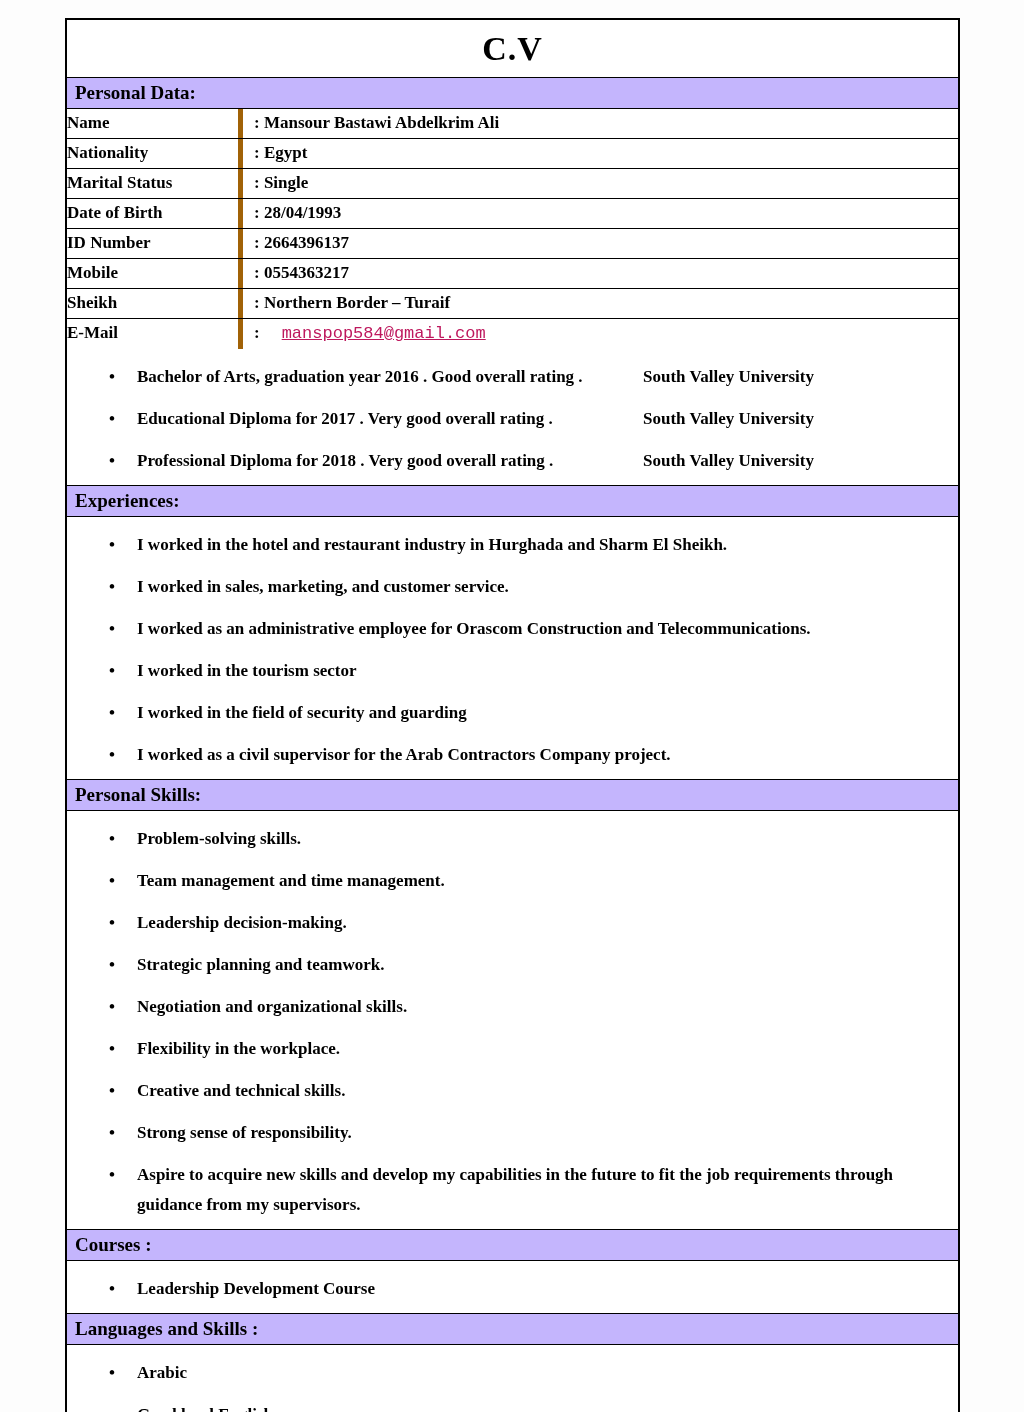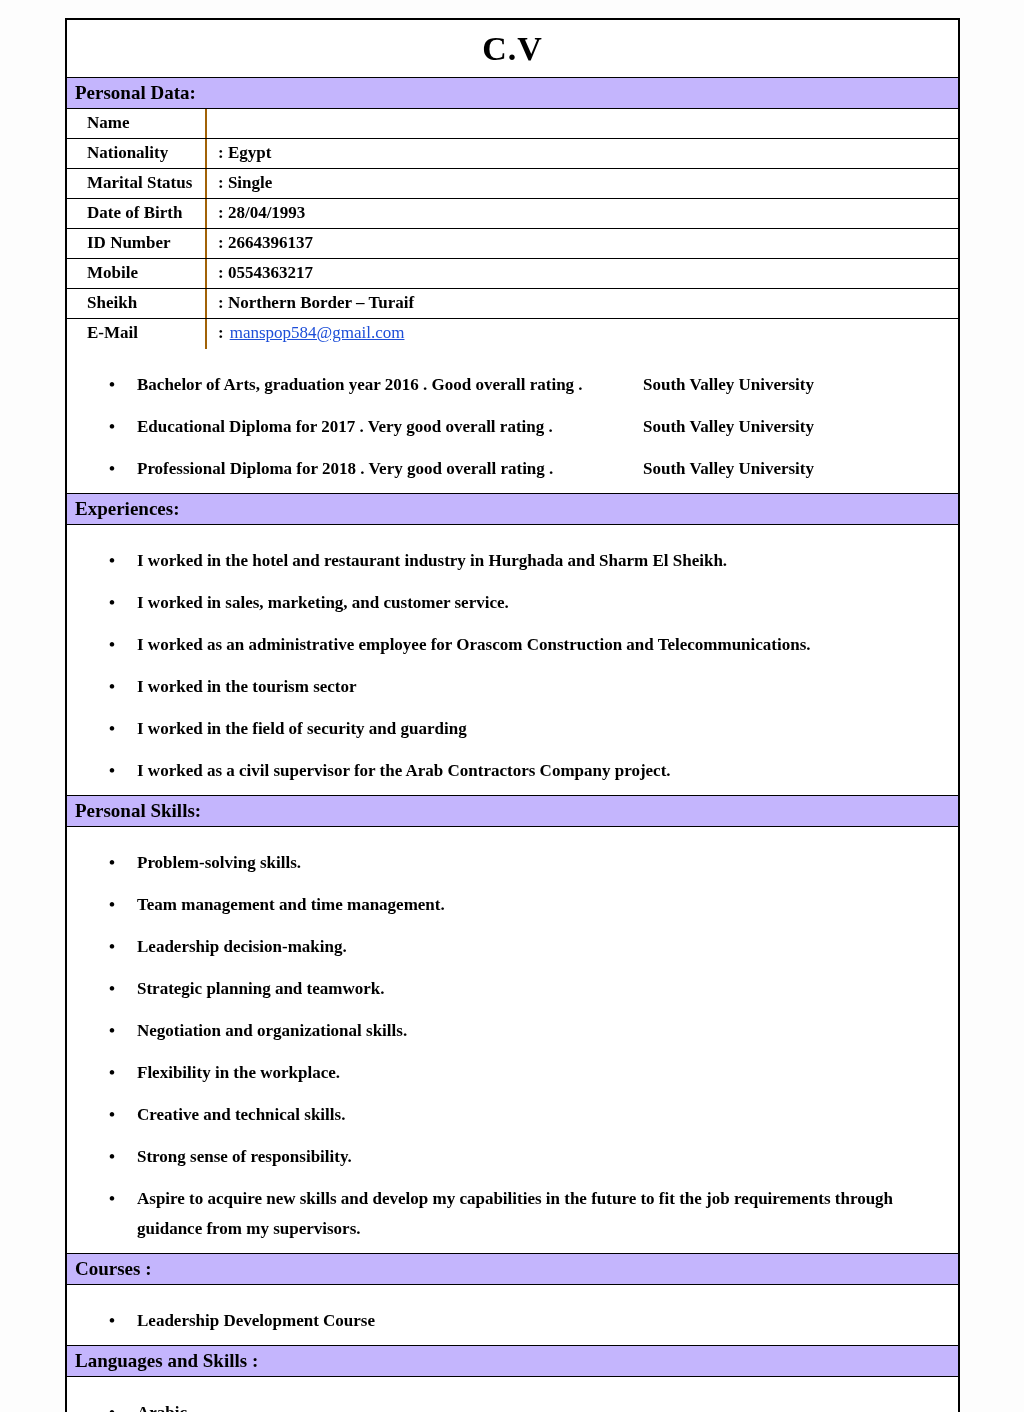--- a/index.html
+++ b/index.html
@@ -36,56 +36,56 @@
     line-height: 23px;
   }
   
   .pd-row {
     display: flex;
     border-bottom: 1px solid #000;
     height: 30px;
   }
   .pd-row:last-child { border-bottom: none; }
   .pd-label {
-    width: 140px;
-    border-right: 2px solid #a16207;
-    padding-left: 20px;
+    width: 176px;
+    border-right: 5px solid #a16207;
+    padding-left: 0;
     font-size: 17px;
     line-height: 28px;
     flex-shrink: 0;
   }
   .pd-value {
     flex: 1;
     padding-left: 11px;
     font-size: 17px;
     line-height: 28px;
     white-space: nowrap;
   }
   .email-link {
-    font-family: Liberation Serif, serif;
+    font-family: Liberation Mono, monospace;
     font-weight: 400;
     font-size: 17px;
-    color: #1d4ed8;
+    color: #be185d;
     text-decoration: underline;
-    margin-left: 6px;
+    margin-left: 22px;
   }
   
   ul.list {
     list-style: none;
     margin: 0;
     padding: 9px 40px 9px 0;
   }
   ul.list li {
     position: relative;
     padding-left: 70px;
     font-size: 17px;
     line-height: 30px;
     margin-top: 12px;
   }
-  ul.list li:first-child { margin-top: 12px; }
+  ul.list li:first-child { margin-top: 4px; }
   ul.list li::before {
     content: "\2022";
     position: absolute;
     left: 42px;
     font-size: 17px;
   }
   ul.edu li {
     display: flex;
     justify-content: space-between;
     padding-right: 104px;
@@ -98,20 +98,21 @@
 <div class="doc">
 
   <div class="title-box">
     <span class="title">C.V</span>
   </div>
 
   <div class="section-header">Personal Data:</div>
   <div>
     <div class="pd-row">
       <div class="pd-label">Name</div>
+      <div class="pd-value">: Mansour Bastawi Abdelkrim Ali</div>
     </div>
     <div class="pd-row">
       <div class="pd-label">Nationality</div>
       <div class="pd-value">: Egypt</div>
     </div>
     <div class="pd-row">
       <div class="pd-label">Marital Status</div>
       <div class="pd-value">: Single</div>
     </div>
     <div class="pd-row">

